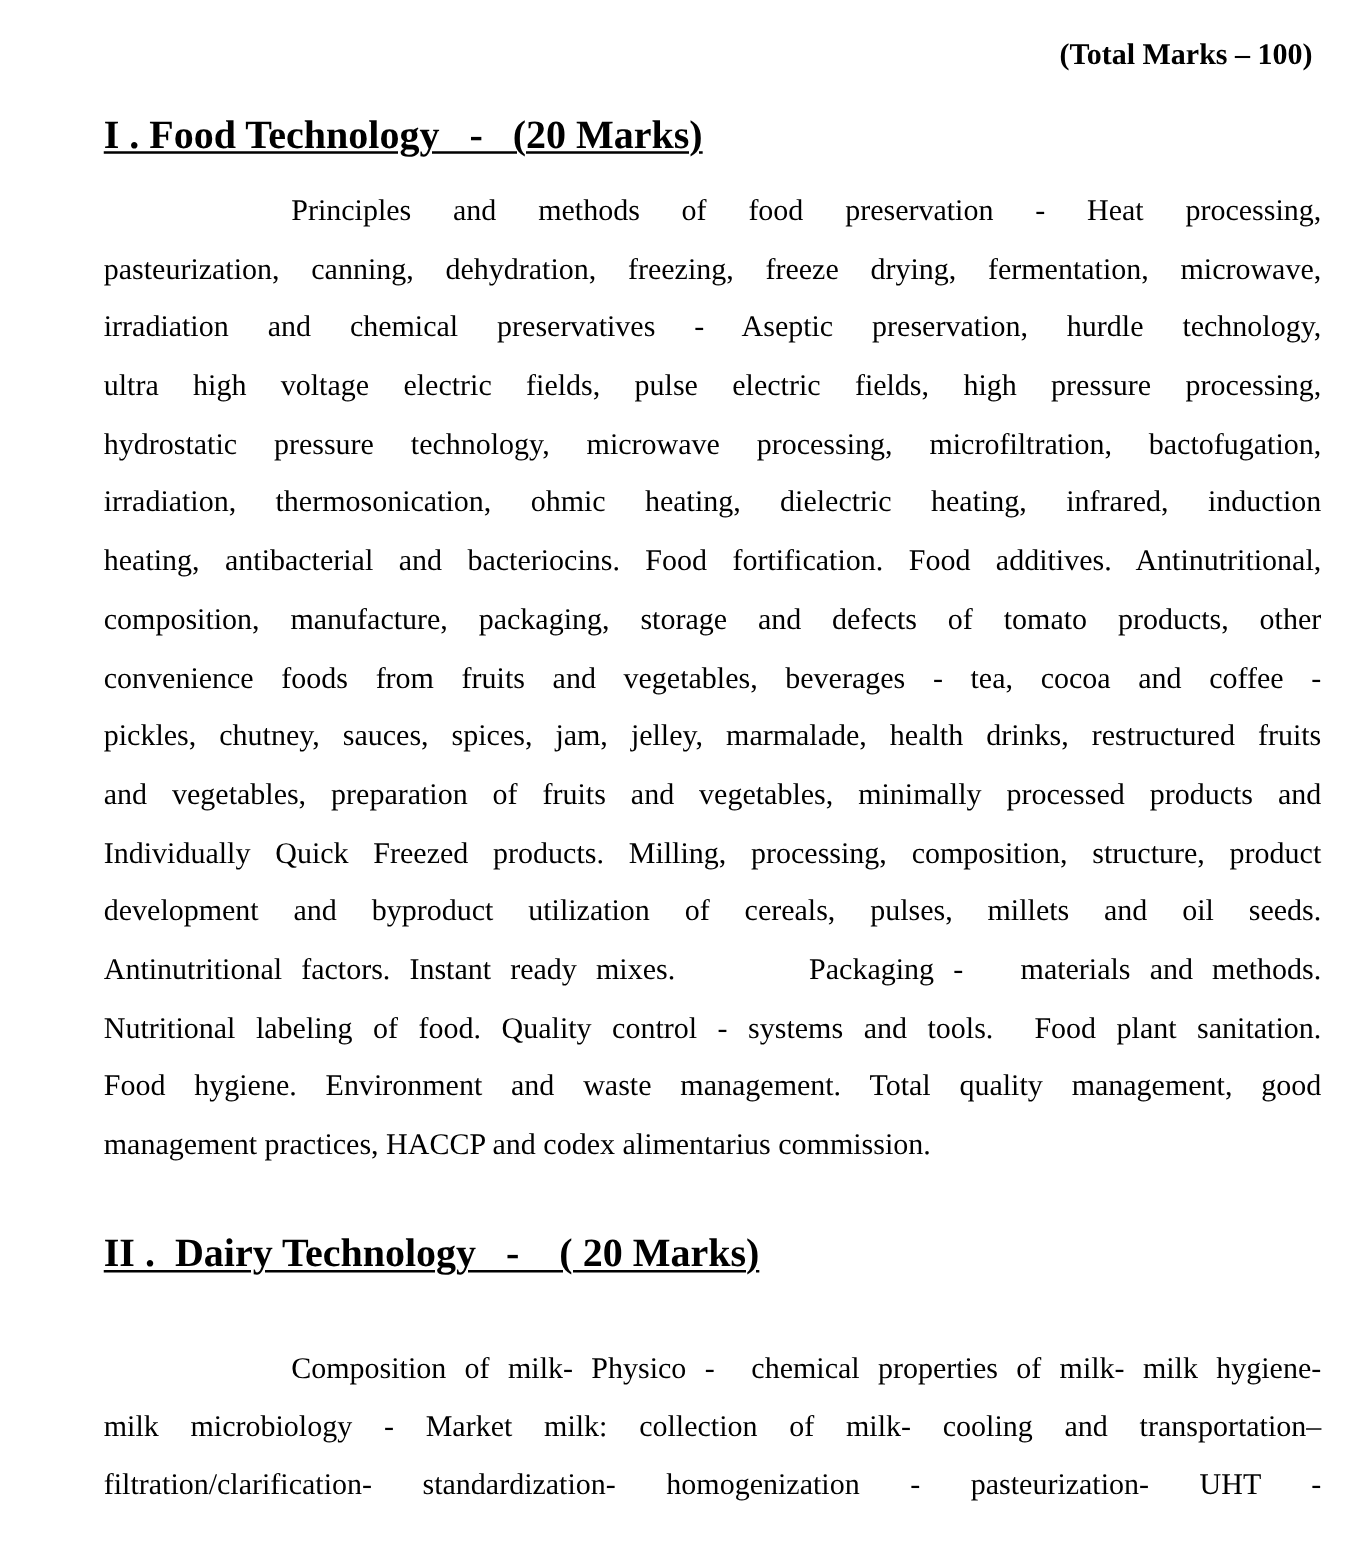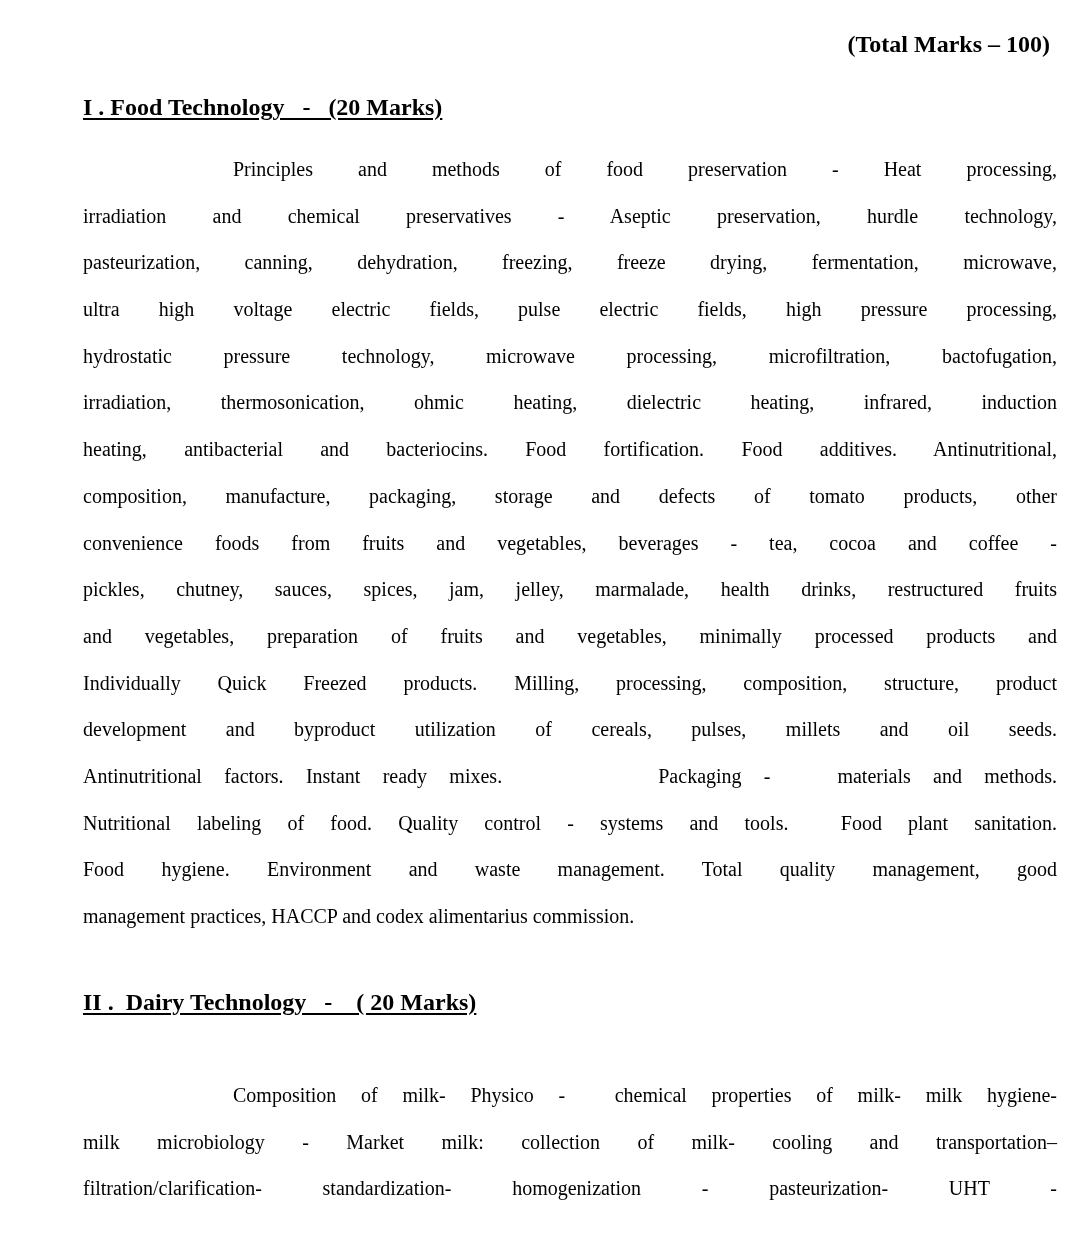--- a/index.html
+++ b/index.html
@@ -28,33 +28,33 @@
       top: 12px;
       right: 61px;
       font-size: 24px;
       font-weight: bold;
       line-height: 32px;
       white-space: nowrap;
     }
     .section-heading {
       position: absolute;
       left: 59px;
-      font-size: 24px;
+      font-size: 32px;
       font-weight: bold;
       line-height: 32px;
       text-decoration: underline;
       text-decoration-thickness: 2px;
       text-underline-offset: 3px;
       white-space: pre;
     }
     .paragraph {
       position: absolute;
       left: 59px;
       width: 974px;
-      font-size: 20px;
+      font-size: 24px;
     }
     .line {
       display: block;
       height: 46.7px;
       line-height: 32px;
       text-align: justify;
       text-align-last: justify;
       white-space: normal;
       word-spacing: 0;
     }
@@ -69,22 +69,22 @@
 <body>
 
 <div class="page">
 
   <div class="total-marks">(Total Marks – 100)</div>
 
   <div class="section-heading" style="top:75px;">I . Food Technology   -   (20 Marks)</div>
 
   <div class="paragraph" style="top:137px;">
     <span class="line first">Principles and methods of food preservation - Heat processing,</span>
+    <span class="line">pasteurization, canning, dehydration, freezing, freeze drying, fermentation, microwave,</span>
     <span class="line">irradiation and chemical preservatives - Aseptic preservation, hurdle technology,</span>
-    <span class="line">pasteurization, canning, dehydration, freezing, freeze drying, fermentation, microwave,</span>
     <span class="line">ultra high voltage electric fields, pulse electric fields, high pressure processing,</span>
     <span class="line">hydrostatic pressure technology, microwave processing, microfiltration, bactofugation,</span>
     <span class="line">irradiation, thermosonication, ohmic heating, dielectric heating, infrared, induction</span>
     <span class="line">heating, antibacterial and bacteriocins. Food fortification. Food additives. Antinutritional,</span>
     <span class="line">composition, manufacture, packaging, storage and defects of tomato products, other</span>
     <span class="line">convenience foods from fruits and vegetables, beverages - tea, cocoa and coffee -</span>
     <span class="line">pickles, chutney, sauces, spices, jam, jelley, marmalade, health drinks, restructured fruits</span>
     <span class="line">and vegetables, preparation of fruits and vegetables, minimally processed products and</span>
     <span class="line">Individually Quick Freezed products. Milling, processing, composition, structure, product</span>
     <span class="line">development and byproduct utilization of cereals, pulses, millets and oil seeds.</span>

